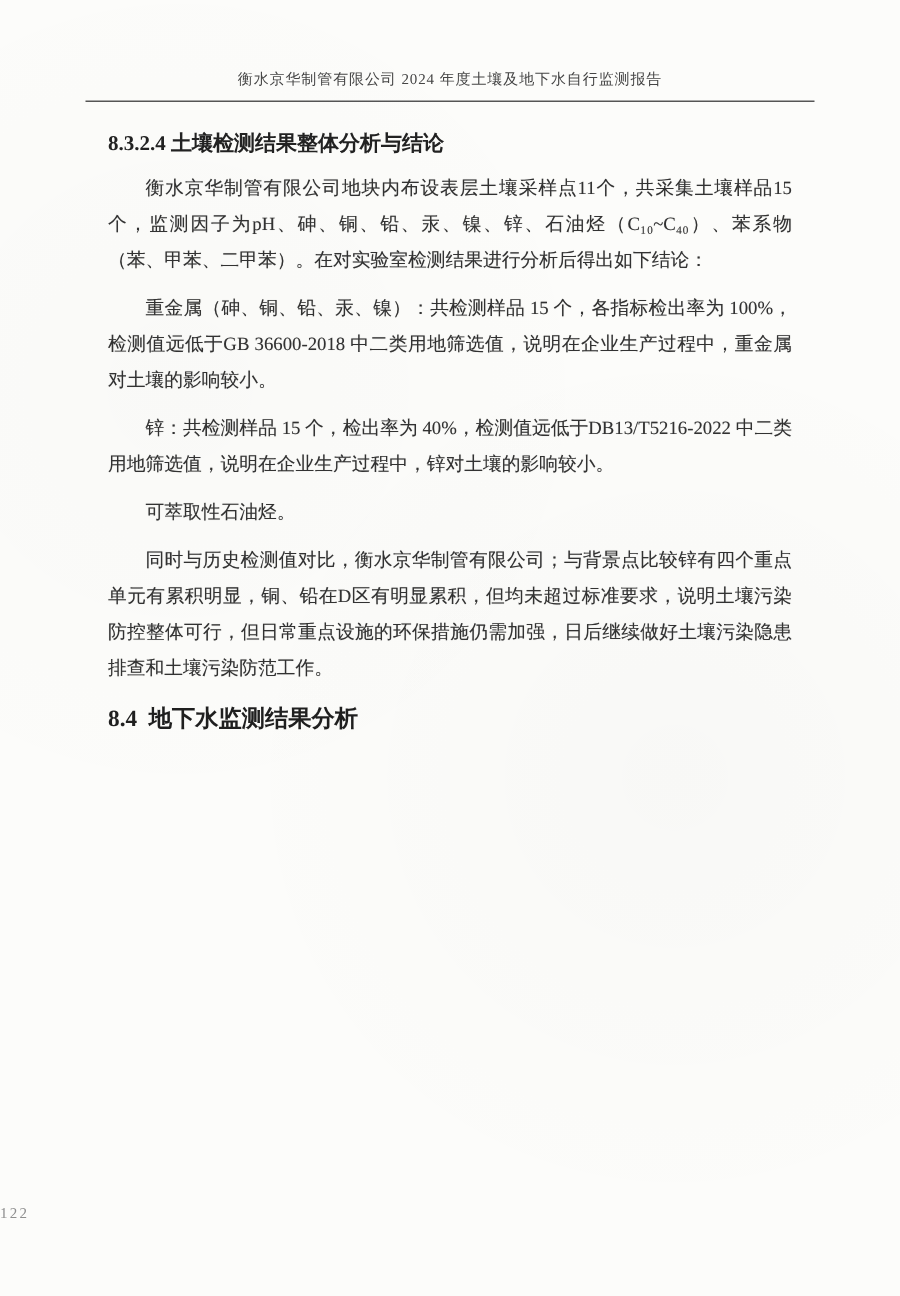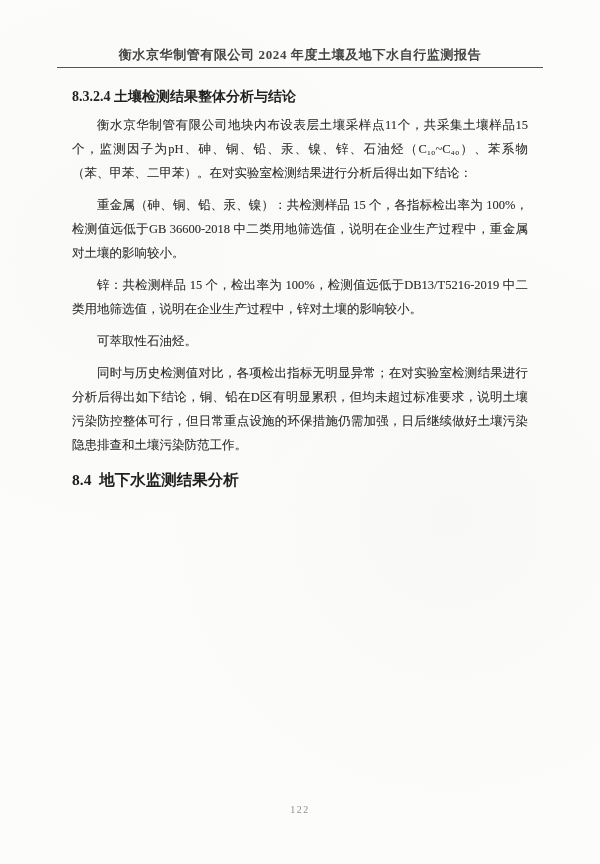--- a/index.html
+++ b/index.html
@@ -14,24 +14,23 @@
     position: relative;
     width: 600px; height: 864px;
     background:
       radial-gradient(circle at 20% 30%, rgba(0,0,0,0.012), transparent 40%),
       radial-gradient(circle at 75% 60%, rgba(0,0,0,0.015), transparent 45%),
       #fcfcfa;
   }
   .page-header {
     position: absolute; top: 46px; left: 0; right: 0;
     text-align: center;
-    font-size: 13px;
+    font-size: 10px;
     letter-spacing: 0.6px;
     color: #454545;
-    font-weight: bold;
   }
   .header-rule {
     position: absolute; top: 67px; left: 57px; right: 57px;
     height: 0;
     border-top: 1.5px solid #555;
   }
   .content {
     position: absolute;
     top: 88px; left: 72px; width: 456px;
     text-align: justify;
@@ -64,21 +63,20 @@
     margin: 7px 0 0 0;
     font-size: 12.5px;
     line-height: 24px;
     text-indent: 2em;
     color: #323232;
     text-shadow: 0 0 0.5px rgba(40,40,40,0.35);
   }
   .para.gap { margin-top: 8px; }
   .page-footer {
     position: absolute; top: 804px; left: 0; right: 0;
-    text-align: center;
     font-size: 10px;
     letter-spacing: 1.5px;
     color: #8f8f8f;
   }
 </style>
 </head>
 <body>
 
 <div class="page">
 
@@ -88,26 +86,26 @@
 
   <div class="content">
 
     <div class="h-sub">8.3.2.4 土壤检测结果整体分析与结论</div>
 
     <p class="para">衡水京华制管有限公司地块内布设表层土壤采样点11个，共采集土壤样品15个，监测因子为pH、砷、铜、铅、汞、镍、锌、石油烃（C₁₀~C₄₀）、苯系物（苯、甲苯、二甲苯）。在对实验室检测结果进行分析后得出如下结论：</p>
 
     <p class="para gap">重金属（砷、铜、铅、汞、镍）：共检测样品 15 个，各指标检出率为 100%，检测值远低于GB 36600-2018 中二类用地筛选值，说明在企业生产过程中，重金属对土壤的影响较小。</p>
 
 
-    <p class="para gap">锌：共检测样品 15 个，检出率为 100%，检测值远低于DB13/T5216-2019 中二类用地筛选值，说明在企业生产过程中，锌对土壤的影响较小。</p>
+    <p class="para gap">锌：共检测样品 15 个，检出率为 40%，检测值远低于DB13/T5216-2022 中二类用地筛选值，说明在企业生产过程中，锌对土壤的影响较小。</p>
 
 
     <p class="para gap">可萃取性石油烃。</p>
 
-    <p class="para gap">同时与历史检测值对比，各项检出指标无明显异常；在对实验室检测结果进行分析后得出如下结论，铜、铅在D区有明显累积，但均未超过标准要求，说明土壤污染防控整体可行，但日常重点设施的环保措施仍需加强，日后继续做好土壤污染隐患排查和土壤污染防范工作。</p>
+    <p class="para gap">同时与历史检测值对比，衡水京华制管有限公司；与背景点比较锌有四个重点单元有累积明显，铜、铅在D区有明显累积，但均未超过标准要求，说明土壤污染防控整体可行，但日常重点设施的环保措施仍需加强，日后继续做好土壤污染隐患排查和土壤污染防范工作。</p>
 
     <div class="h-main">8.4  地下水监测结果分析</div>
 
 
 
   </div>
 
   <div class="page-footer">122</div>
 
 </div>

